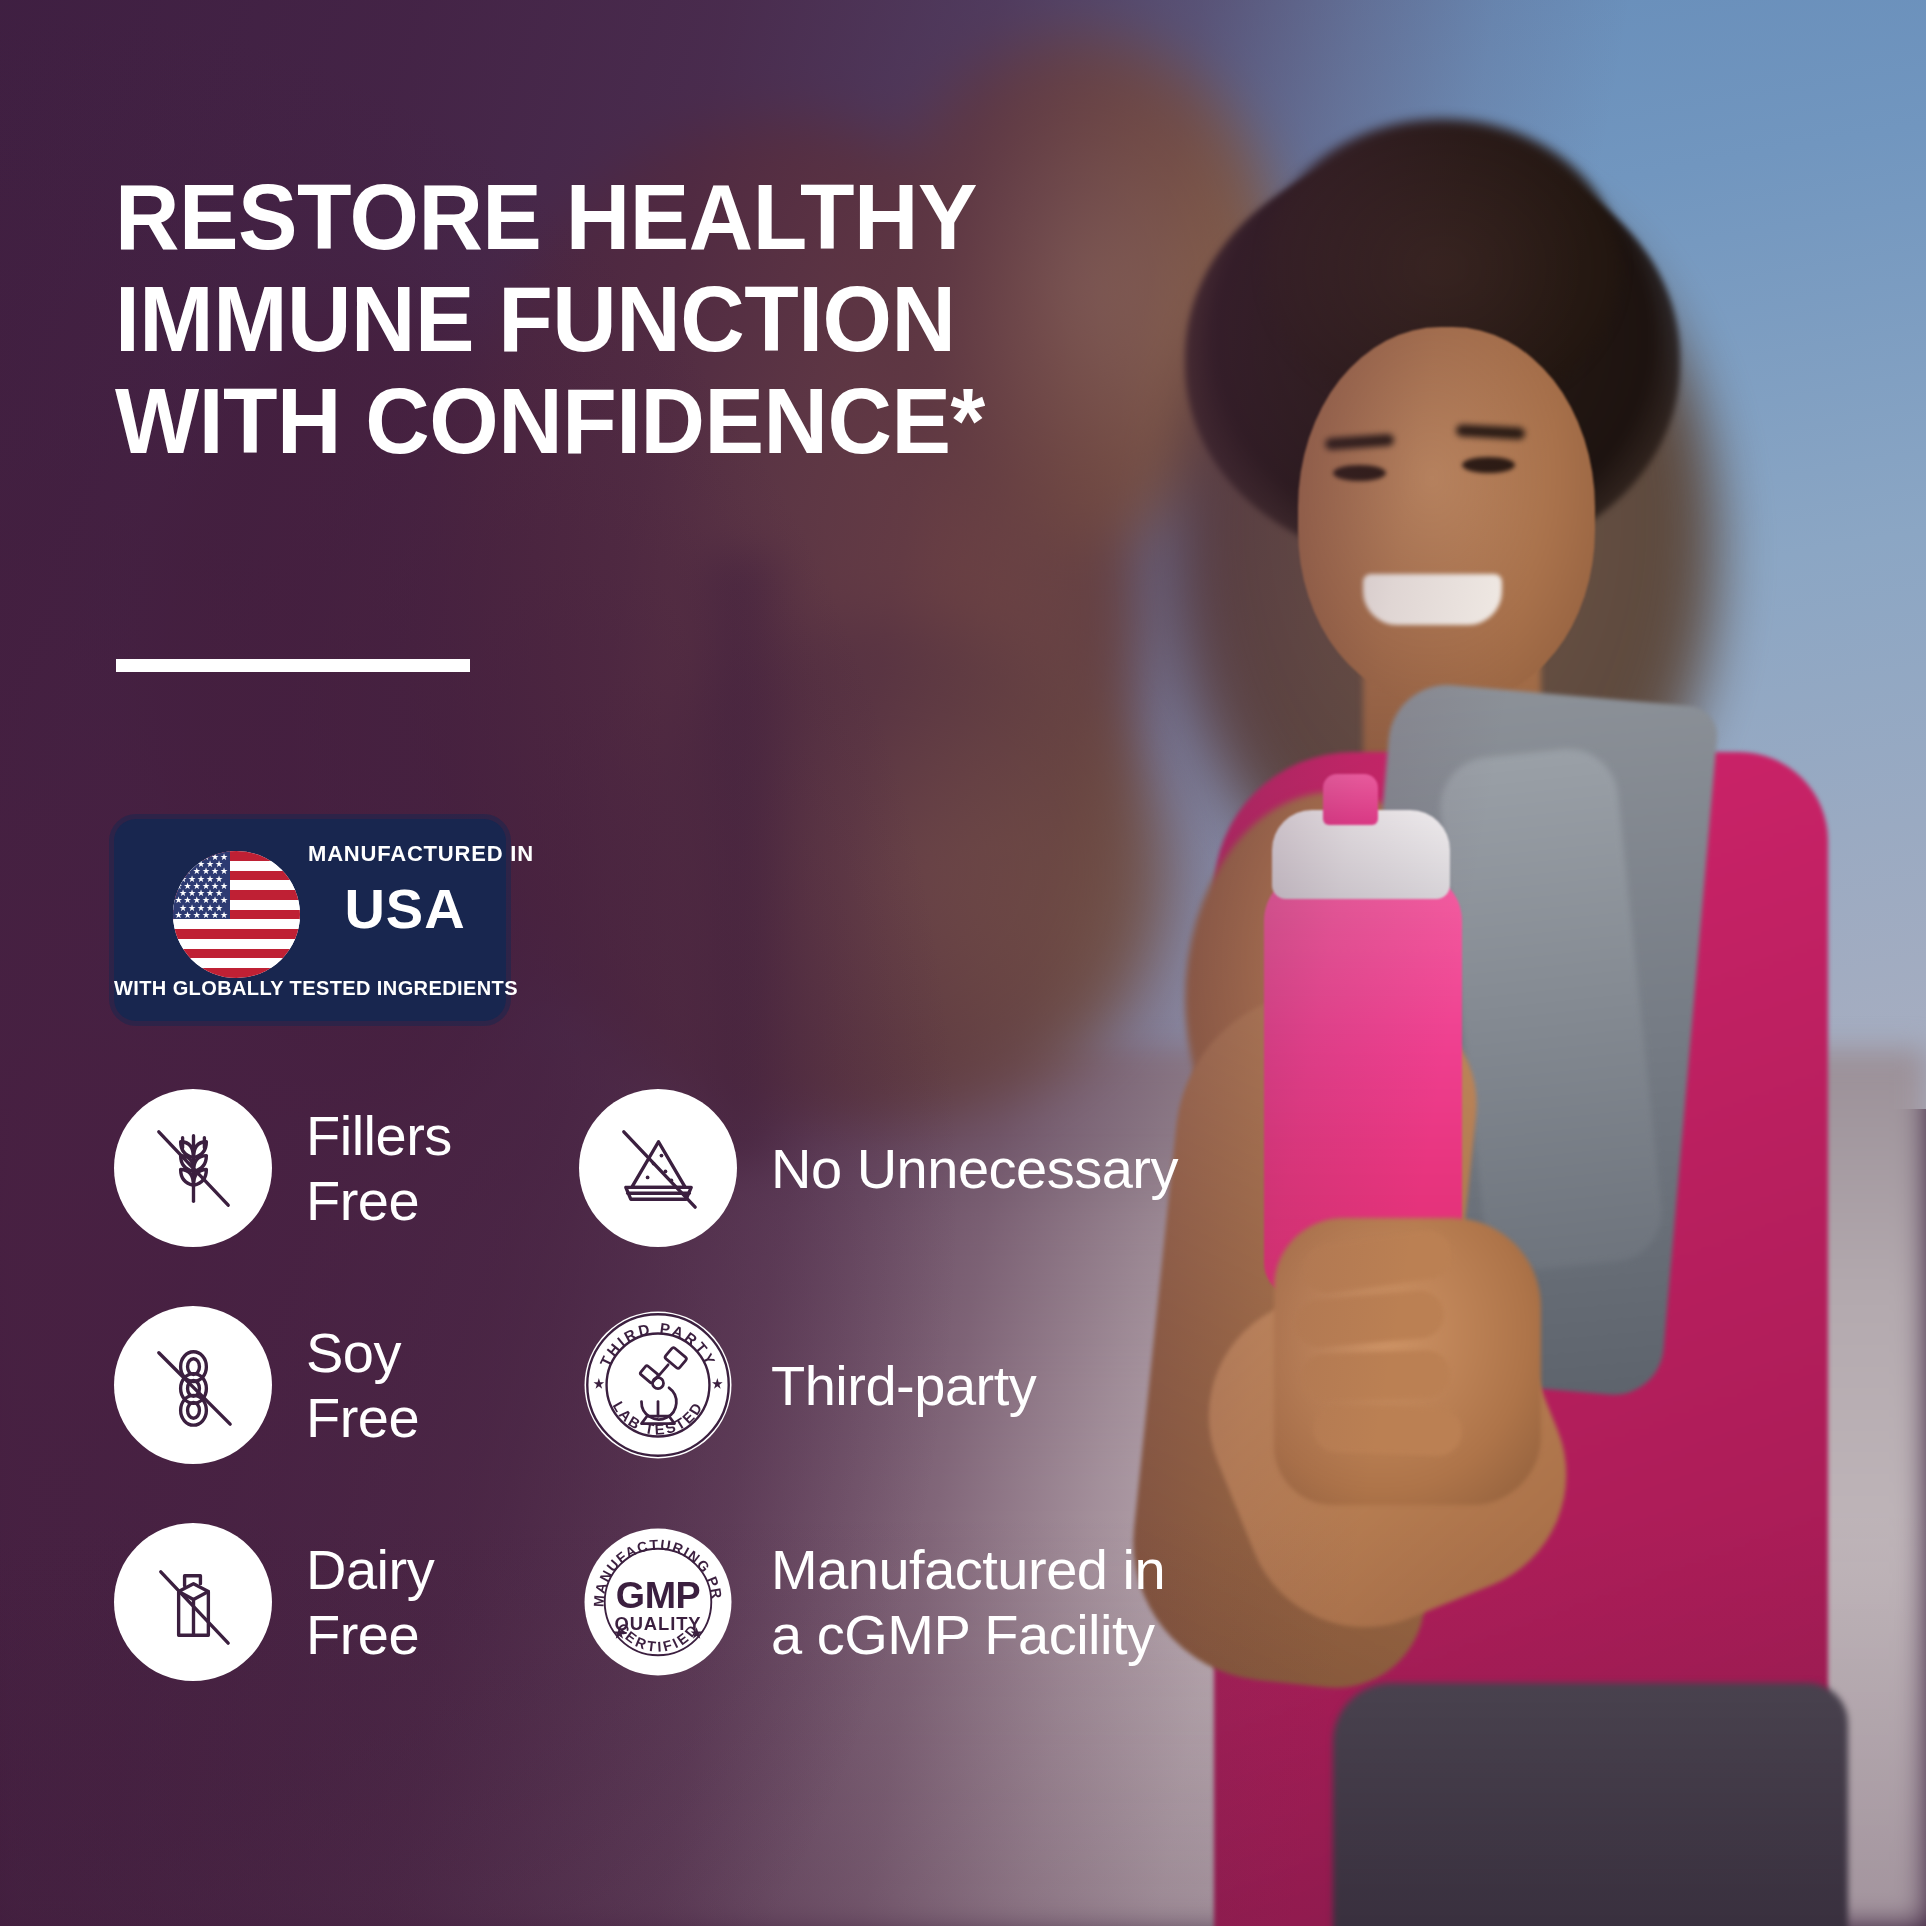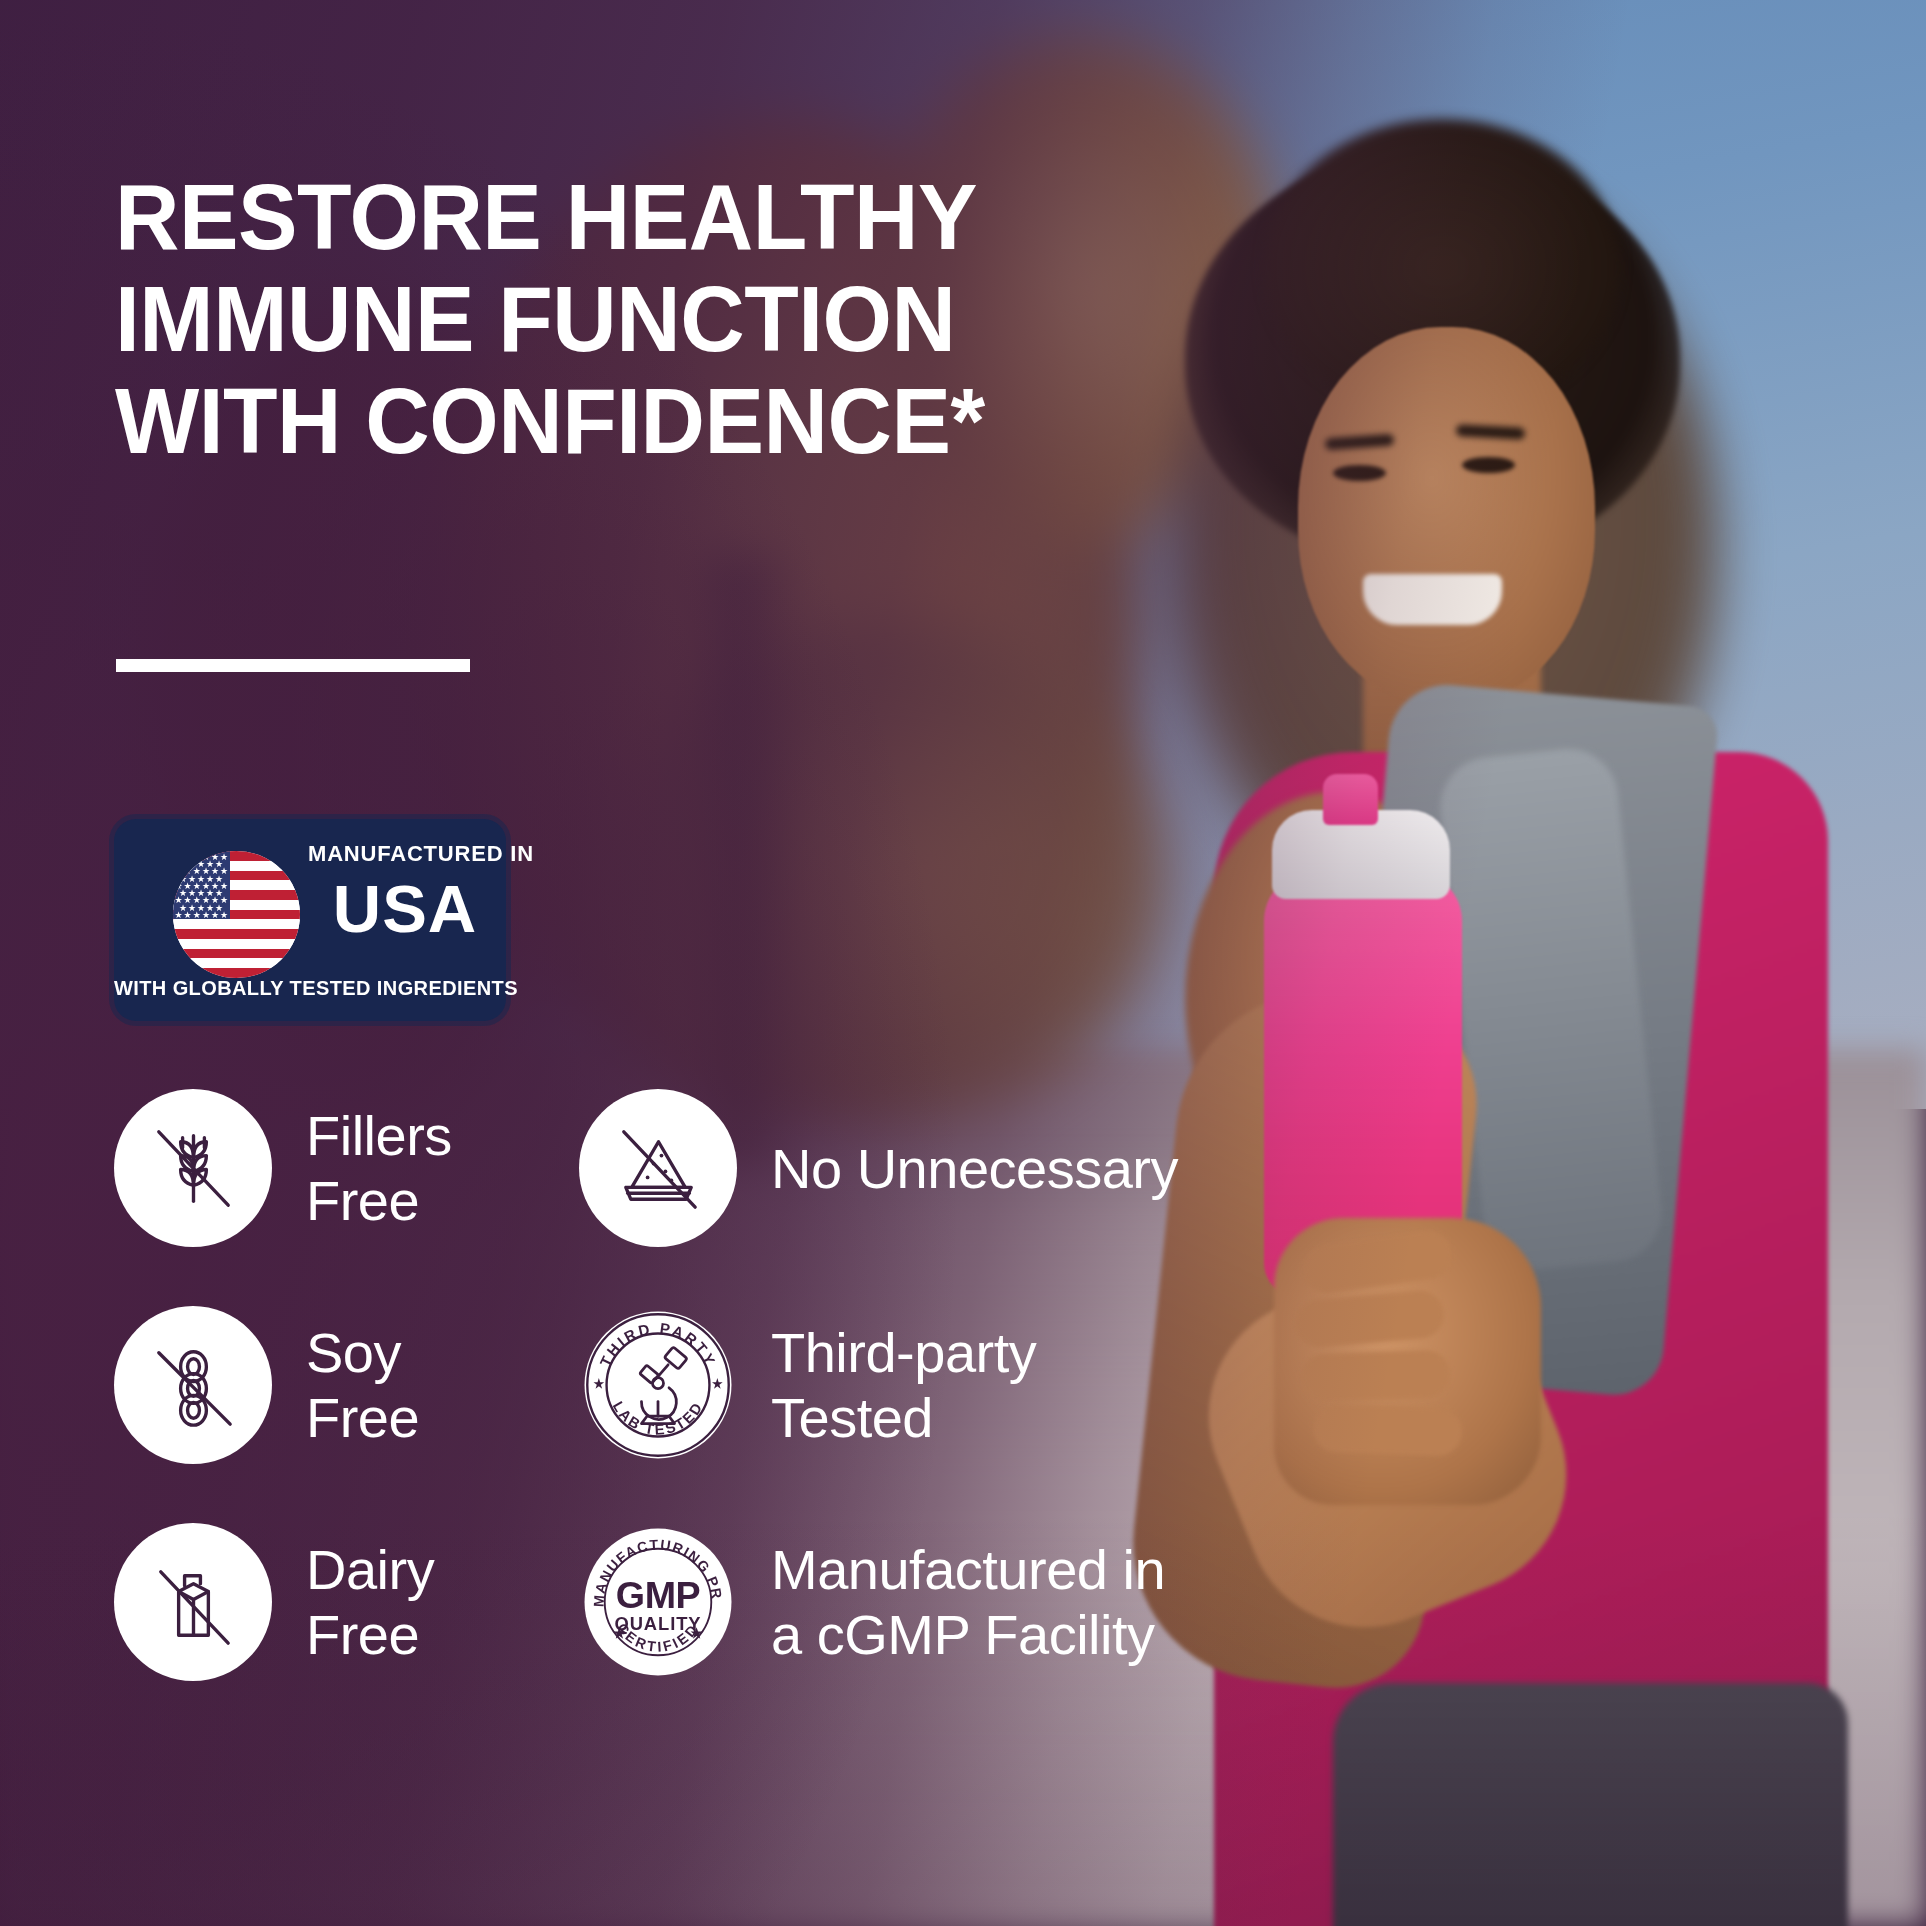--- a/index.html
+++ b/index.html
@@ -222,21 +222,21 @@
   }
   .usa-flag .star {
     position:absolute; color:#fff; font-size:9px; line-height:9px;
   }
   .usa-text { position:absolute; left:194px; top:22px; width:194px; text-align:center; }
   .usa-mfg {
     color:#ffffff; font-weight:700; font-size:22px; letter-spacing:0.8px;
     font-family:"Liberation Sans", sans-serif; white-space:nowrap;
   }
   .usa-big {
-    color:#ffffff; font-weight:700; font-size:67px; line-height:79px;
+    color:#ffffff; font-weight:700; font-size:56px; line-height:79px;
     letter-spacing:1px; margin-top:2px;
     font-family:"Liberation Sans", sans-serif;
   }
   .usa-sub {
     position:absolute; left:0; top:158px; width:392px; text-align:center;
     color:#ffffff; font-weight:700; font-size:20px; letter-spacing:0.4px;
     font-family:"Liberation Sans", sans-serif; white-space:nowrap;
   }
 
   
@@ -497,21 +497,20 @@
                 <rect x="68" y="68" width="17" height="12" rx="2" transform="rotate(40 76 74)"></rect>
                 <circle cx="86" cy="84" r="6"></circle>
                 <path d="M68 104 a19 19 0 1 0 30 -15"></path>
                 <line x1="86" y1="104" x2="86" y2="120"></line>
                 <path d="M68 128 L104 128 L98 120 L74 120 Z"></path>
               </g>
             </svg>
           </div>
           <div class="flabel">
             <span class="l2">Third-party</span>
-            <span class="l2">Tested</span>
           </div>
         </div>
       </div>
 
       <div class="frow">
         <div class="fcell left">
           <div class="icon-circle">
             <svg width="109" height="109" viewBox="0 0 110 110">
               <g fill="none" stroke="#3b1f3f" stroke-width="3.4" stroke-linecap="round" stroke-linejoin="round">
                 <path d="M40 44 L40 88 L70 88 L70 44"></path>

